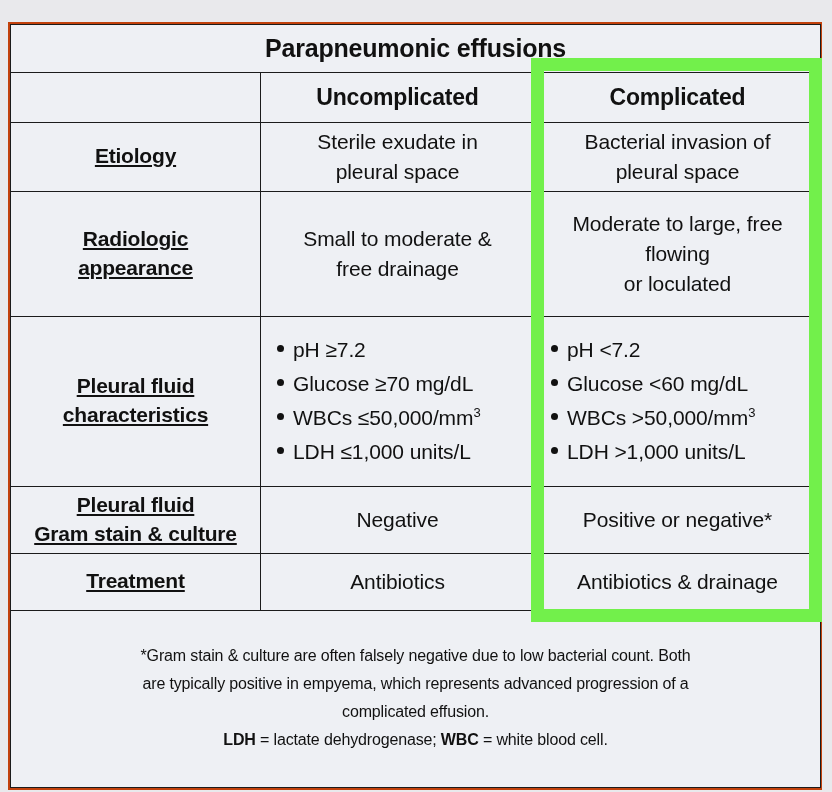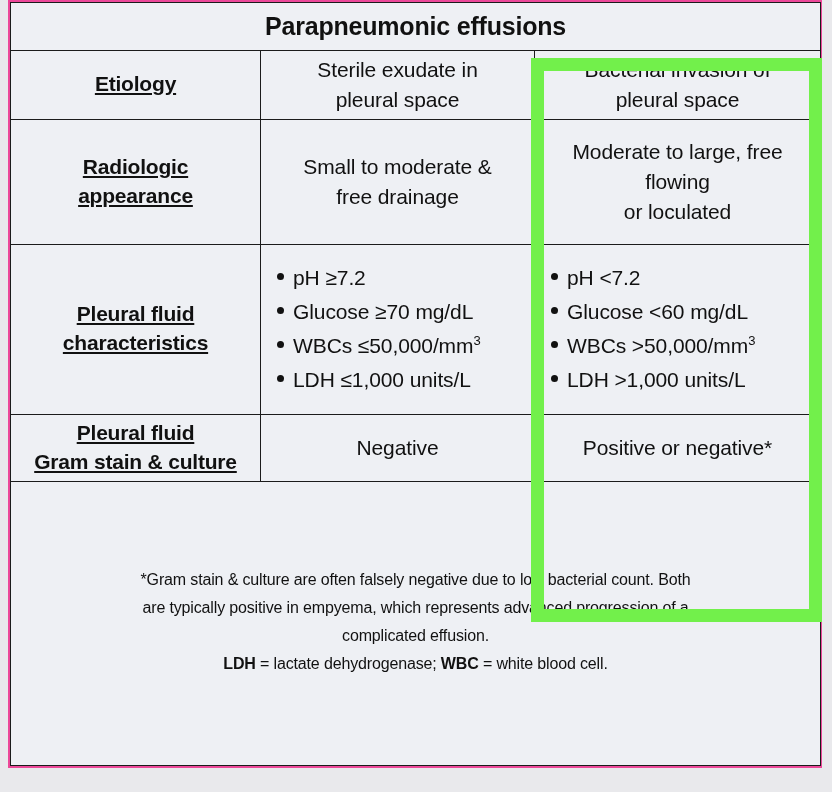--- a/index.html
+++ b/index.html
@@ -19,24 +19,24 @@
     width: 832px;
     height: 792px;
     background: #e9e9ec;
     overflow: hidden;
   }
 
   
   #table-wrap {
     position: absolute;
     left: 8px;
-    top: 0;
+    top: 22px;
     width: 814px;
     height: 768px;
-    border: 2px solid #ec4899;
+    border: 2px solid #c2410c;
     box-sizing: border-box;
     background: #eef0f4;
   }
 
   table.tbl {
     width: 100%;
     height: 100%;
     border-collapse: collapse;
     table-layout: fixed;
   }
@@ -169,20 +169,25 @@
         <col class="c-label">
         <col class="c-mid">
         <col class="c-right">
       </colgroup>
       <tbody>
 
         <tr>
           <td class="title-cell" colspan="3">Parapneumonic effusions</td>
         </tr>
 
+        <tr>
+          <td class="hdr hdr-blank"></td>
+          <td class="hdr">Uncomplicated</td>
+          <td class="hdr">Complicated</td>
+        </tr>
 
         <tr>
           <td class="rowlabel">Etiology</td>
           <td class="data data-etiology">
             <div class="cell-lines">
               <span>Sterile exudate in</span>
               <span>pleural space</span>
             </div>
           </td>
           <td class="data data-etiology">
@@ -244,20 +249,25 @@
           <td class="rowlabel">
             <div class="cell-lines">
               <span>Pleural fluid</span>
               <span>Gram stain &amp; culture</span>
             </div>
           </td>
           <td class="data data-gram">Negative</td>
           <td class="data data-gram">Positive or negative*</td>
         </tr>
 
+        <tr>
+          <td class="rowlabel">Treatment</td>
+          <td class="data data-treat">Antibiotics</td>
+          <td class="data data-treat">Antibiotics &amp; drainage</td>
+        </tr>
 
         <tr>
           <td class="footnote" colspan="3">
             <p>*Gram stain &amp; culture are often falsely negative due to low bacterial count.  Both</p>
             <p>are typically positive in empyema, which represents advanced progression of a</p>
             <p>complicated effusion.</p>
             <p><b>LDH</b><span> = lactate dehydrogenase; </span><b>WBC</b><span> = white blood cell.</span></p>
           </td>
         </tr>
 

